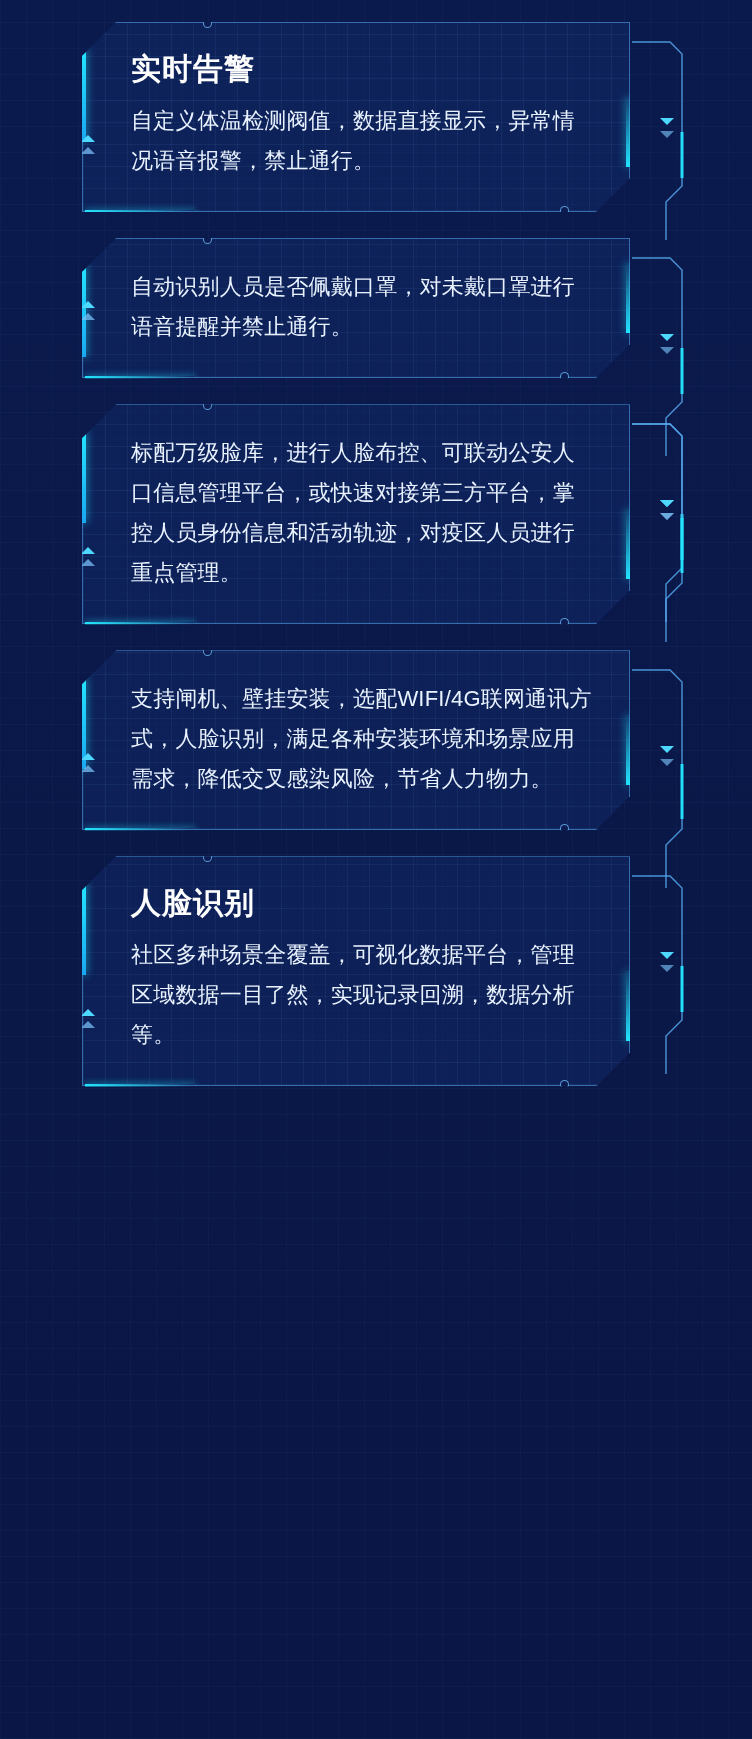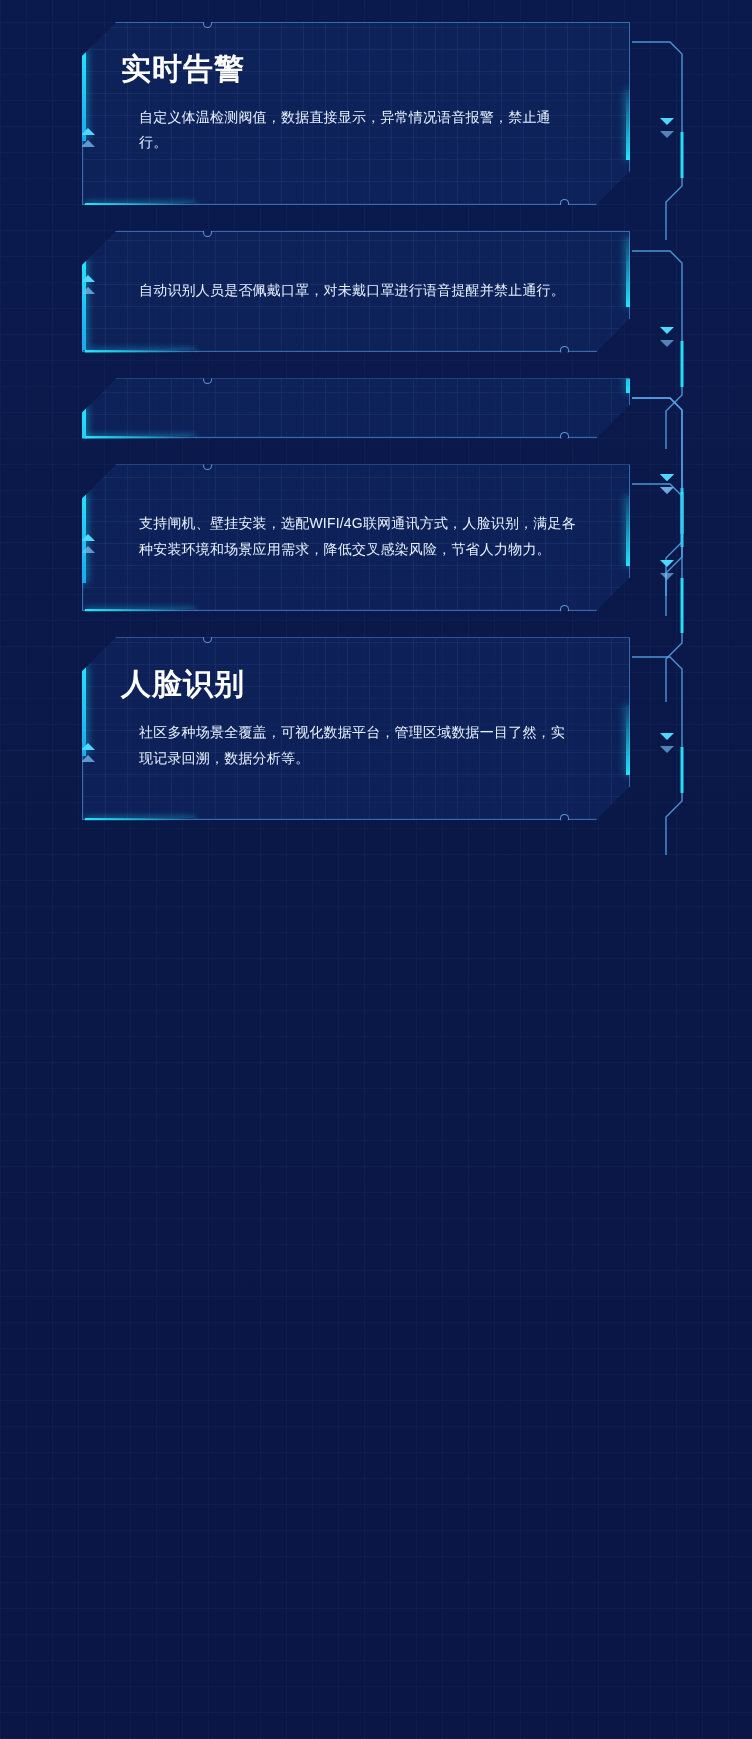--- a/index.html
+++ b/index.html
@@ -42,21 +42,21 @@
   .card {
     position: relative;
     margin-left: 16px;
     margin-right: 56px;
     
     background: rgba(20, 45, 110, 0.42);
     border: 1px solid rgba(86, 170, 240, 0.55);
     box-sizing: border-box;
     -webkit-clip-path: polygon(34px 0, 100% 0, 100% calc(100% - 34px), calc(100% - 34px) 100%, 0 100%, 0 34px);
     clip-path: polygon(34px 0, 100% 0, 100% calc(100% - 34px), calc(100% - 34px) 100%, 0 100%, 0 34px);
-    padding: 28px 34px 30px 38px;
+    padding: 28px 34px 30px 48px;
   }
   .card-inner-grid {
     position: absolute;
     inset: 0;
     background-image:
       repeating-linear-gradient(0deg, rgba(120,180,240,0.07) 0px, rgba(120,180,240,0.07) 1px, transparent 1px, transparent 22px),
       repeating-linear-gradient(90deg, rgba(120,180,240,0.07) 0px, rgba(120,180,240,0.07) 1px, transparent 1px, transparent 22px);
     pointer-events: none;
   }
 
@@ -65,24 +65,24 @@
     color: #ffffff;
     font-size: 30px;
     font-weight: bold;
     letter-spacing: 1px;
     margin: 0 0 14px 0;
     line-height: 1.2;
   }
   .card-body {
     position: relative;
     color: #e8f2ff;
-    font-size: 14px;
+    font-size: 22px;
     line-height: 1.82;
     letter-spacing: 0.2px;
-    margin: 18px;
+    margin: 0;
   }
 
   
   .accent-left {
     position: absolute;
     left: -1px;
     top: 26px;
     width: 4px;
     height: 92px;
     background: linear-gradient(180deg, #23e5ff 0%, #1aa8f0 100%);
@@ -240,20 +240,21 @@
   </div>
 
   <div class="card-wrap">
     <div class="card">
       <div class="card-inner-grid"></div>
       <div class="accent-left"></div>
       <div class="accent-bottom"></div>
       <div class="accent-right"></div>
       <div class="dot top"></div>
       <div class="dot bottom"></div>
+      <p class="card-body">标配万级脸库，进行人脸布控、可联动公安人口信息管理平台，或快速对接第三方平台，掌控人员身份信息和活动轨迹，对疫区人员进行重点管理。</p>
       <div class="left-chevs">
         <div class="chev-up solid"></div>
         <div class="chev-up"></div>
       </div>
     </div>
     <div class="hook">
       <svg width="56" height="230" viewBox="0 0 56 230" fill="none" xmlns="http://www.w3.org/2000/svg">
         <path d="M2 6 H40 L52 18 V165 L36 181 V224" stroke="#56aaf0" stroke-width="1.4" fill="none" opacity="0.85"></path>
         <path d="M52 100 V155" stroke="#23e5ff" stroke-width="3" opacity="0.95"></path>
       </svg>

